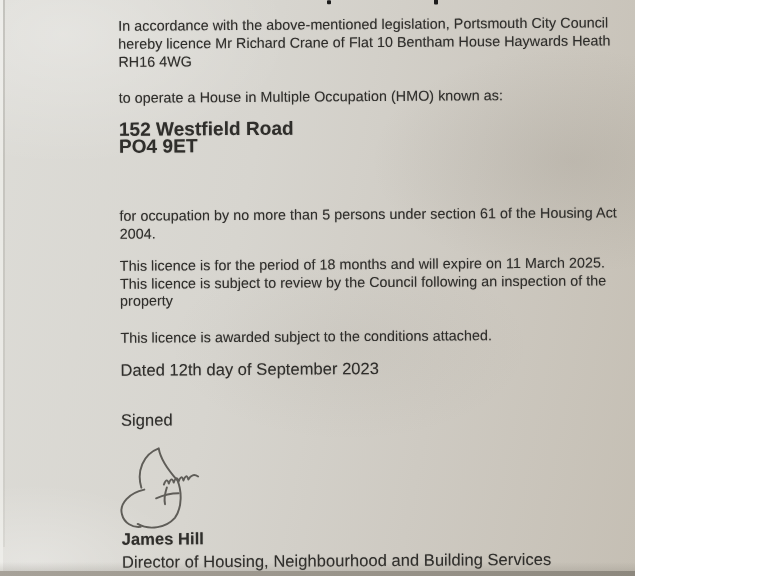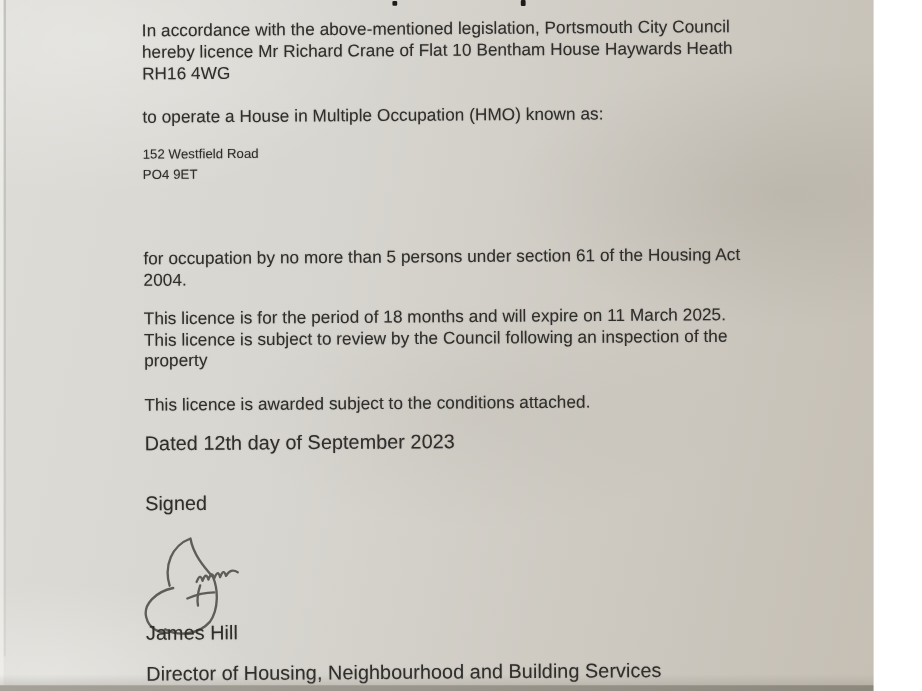--- a/index.html
+++ b/index.html
@@ -1,18 +1,18 @@
 <!DOCTYPE html>
 <html><head>
 <meta charset="utf-8">
 <style>
   html,body { margin:0; padding:0; }
   .photo {
     position:relative;
-    width:728px; height:576px;
+    width:635px; height:576px;
     overflow:hidden;
     font-family:"Liberation Sans", sans-serif;
     color:#2f2e2b;
     background:
       radial-gradient(ellipse 55% 35% at 10% 6%, rgba(255,255,255,.28), transparent 65%),
       radial-gradient(ellipse 45% 28% at 90% 28%, rgba(118,110,97,.16), transparent 70%),
       radial-gradient(ellipse 38% 22% at 55% 60%, rgba(120,113,100,.07), transparent 75%),
       radial-gradient(ellipse 35% 20% at 5% 98%, rgba(255,255,255,.30), transparent 70%),
       linear-gradient(101deg, #dddcd7 0%, #d7d5cf 38%, #cecac2 68%, #c5bfb4 100%);
   }
@@ -30,28 +30,28 @@
   .frag { position:absolute; background:#1c1c1c; border-radius:1px; }
   .frag1 { left:329px; top:0; width:4px; height:4px; }
   .frag2 { left:436px; top:0; width:4px; height:5px; }
 
   .para { position:absolute; left:120px; font-size:14.3px; line-height:18px;
     letter-spacing:.05px; text-shadow:0 0 1px rgba(47,46,43,.38); }
   .ln { white-space:nowrap; }
 
   .p-intro      { top:15px; }
   .p-operate    { top:87px; }
-  .p-address    { top:119px; font-size:11px; line-height:17px; font-weight:normal; }
+  .p-address    { top:119px; font-size:19px; line-height:17px; font-weight:bold; }
   .p-occupation { top:205px; }
   .p-period     { top:256px; line-height:17.5px; }
   .p-awarded    { top:327px; }
   .big          { font-size:16.5px; line-height:20px; }
   .p-dated      { top:358px; }
   .p-signed     { top:408px; }
-  .p-name       { top:516px; }
+  .p-name       { top:527px;font-weight:bold; }
   .p-title      { top:550px; }
 
   .signature { position:absolute; left:104px; top:437px; width:118px; height:98px; opacity:.82; }
   .signature path { fill:none; stroke:#45433e; stroke-width:2; stroke-linecap:round; stroke-linejoin:round; }
 </style>
 </head>
 <body>
 
 <div class="photo">
   <div class="left-edge-highlight"></div>

